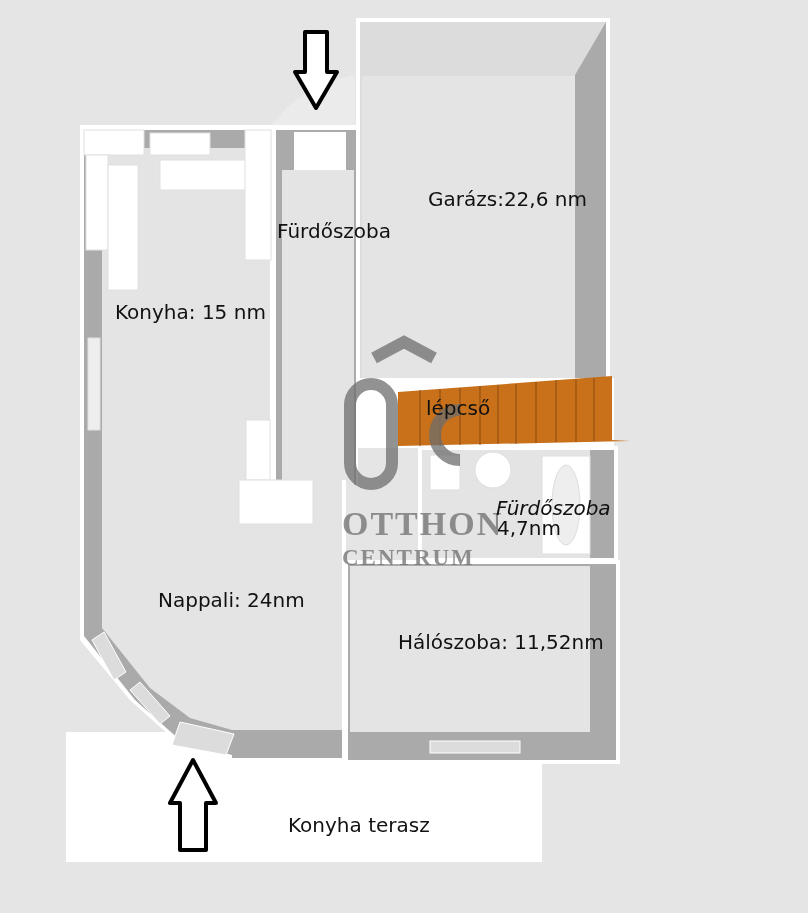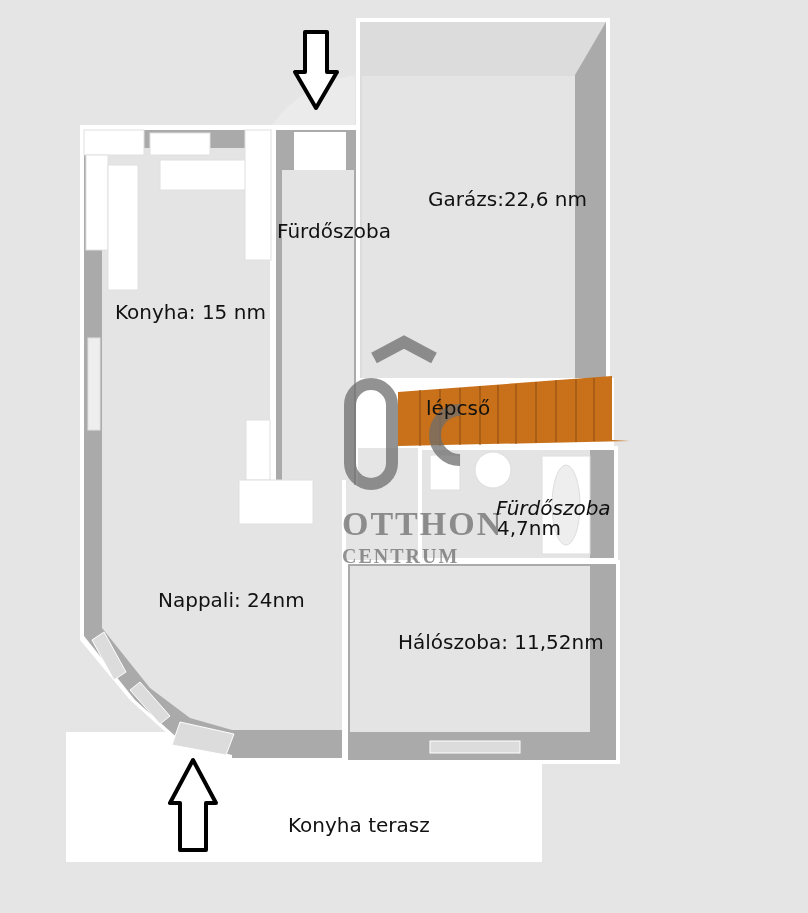--- a/index.html
+++ b/index.html
@@ -99,21 +99,21 @@
   <polygon points="180,850 206,850 206,803 216,803 193,760 170,803 180,803" fill="#ffffff" stroke="#000000" stroke-width="4" stroke-linejoin="round"></polygon>
 
   <g fill="none" stroke="rgba(110,110,110,0.75)" stroke-width="12">
     <polyline points="374,358 404,342 434,358"></polyline>
     <rect x="350" y="384" width="42" height="100" rx="21"></rect>
     <path d="M460,410 A22,22 0 1 0 460,460"></path>
   </g>
 </svg>
 
 <div class="wm-text" style="left:342px;top:505px;font-size:34px;">OTTHON</div>
-<div class="wm-text" style="left:342px;top:545px;font-size:20px;">CENTRUM</div>
+<div class="wm-text" style="left:342px;top:545px;font-size:23px;">CENTRUM</div>
 
 <div class="label" style="left:115px;top:300px;">Konyha: 15 nm</div>
 <div class="label" style="left:277px;top:219px;">Fürdőszoba</div>
 <div class="label" style="left:428px;top:187px;">Garázs:22,6 nm</div>
 <div class="label" style="left:426px;top:396px;text-align:right;">lépcső</div>
 <div class="label" style="left:496px;top:496px;font-style:italic;">Fürdőszoba</div>
 <div class="label" style="left:497px;top:516px;">4,7nm</div>
 <div class="label" style="left:158px;top:588px;text-align:center;">Nappali: 24nm</div>
 <div class="label" style="left:398px;top:630px;">Hálószoba: 11,52nm</div>
 <div class="label" style="left:288px;top:813px;">Konyha terasz</div>

